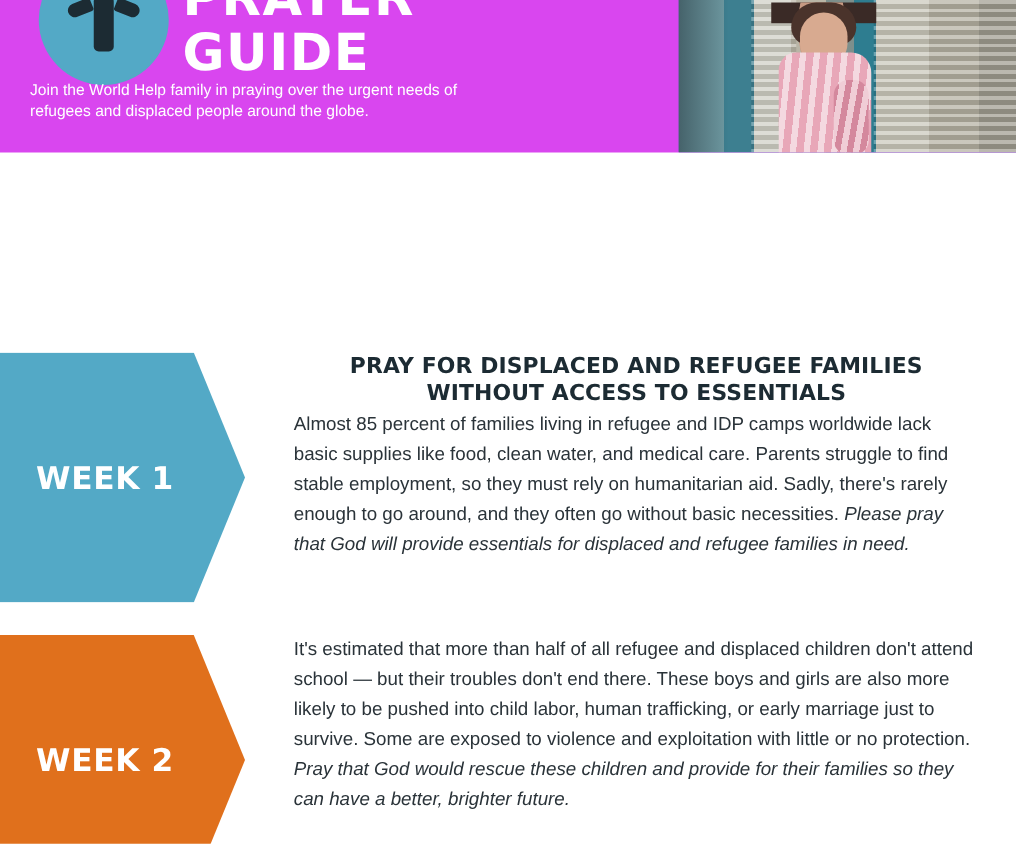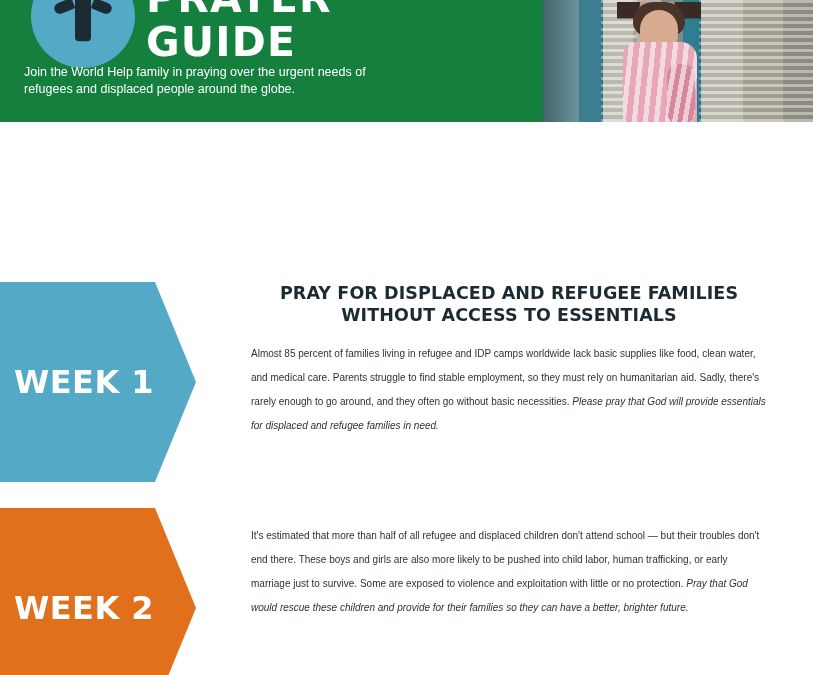--- a/index.html
+++ b/index.html
@@ -13,21 +13,21 @@
     font-family: "Liberation Sans", sans-serif;
     overflow: hidden;
     position: relative;
   }
 
   
   .header {
     position: relative;
     width: 813px;
     height: 122px;
-    background: #15803d;
+    background: #d946ef;
     overflow: hidden;
   }
   .header-photo {
     position: absolute;
     right: 0;
     top: 0;
     width: 270px;
     height: 122px;
     overflow: hidden;
     background: #2a7f94;
@@ -194,45 +194,45 @@
     height: 200px;
     display: flex;
     align-items: center;
     justify-content: center;
     clip-path: polygon(0 0, 155px 0, 196px 100px, 155px 200px, 0 200px);
   }
   .arrow-label {
     color: #ffffff;
     font-family: "DejaVu Sans", sans-serif;
     font-weight: bold;
-    font-size: 32px;
+    font-size: 25px;
     letter-spacing: 0.5px;
     transform: translateX(-14px);
   }
   .week-text {
     position: absolute;
     left: 235px;
     width: 548px;
   }
   .week-heading {
     font-family: "DejaVu Sans", sans-serif;
     font-weight: bold;
     font-size: 17.5px;
     line-height: 22px;
     color: #1c2b33;
     letter-spacing: 0.1px;
     text-transform: uppercase;
     margin: 0 0 2px 0;
     text-align: center;
   }
   .week-body {
-    font-size: 10px;
+    font-size: 15px;
     line-height: 24px;
     color: #2a3339;
-    margin: 16px;
+    margin: 0;
   }
   .week-body em {
     font-style: italic;
   }
 </style>
 </head>
 <body>
 
 <div class="header">
 

